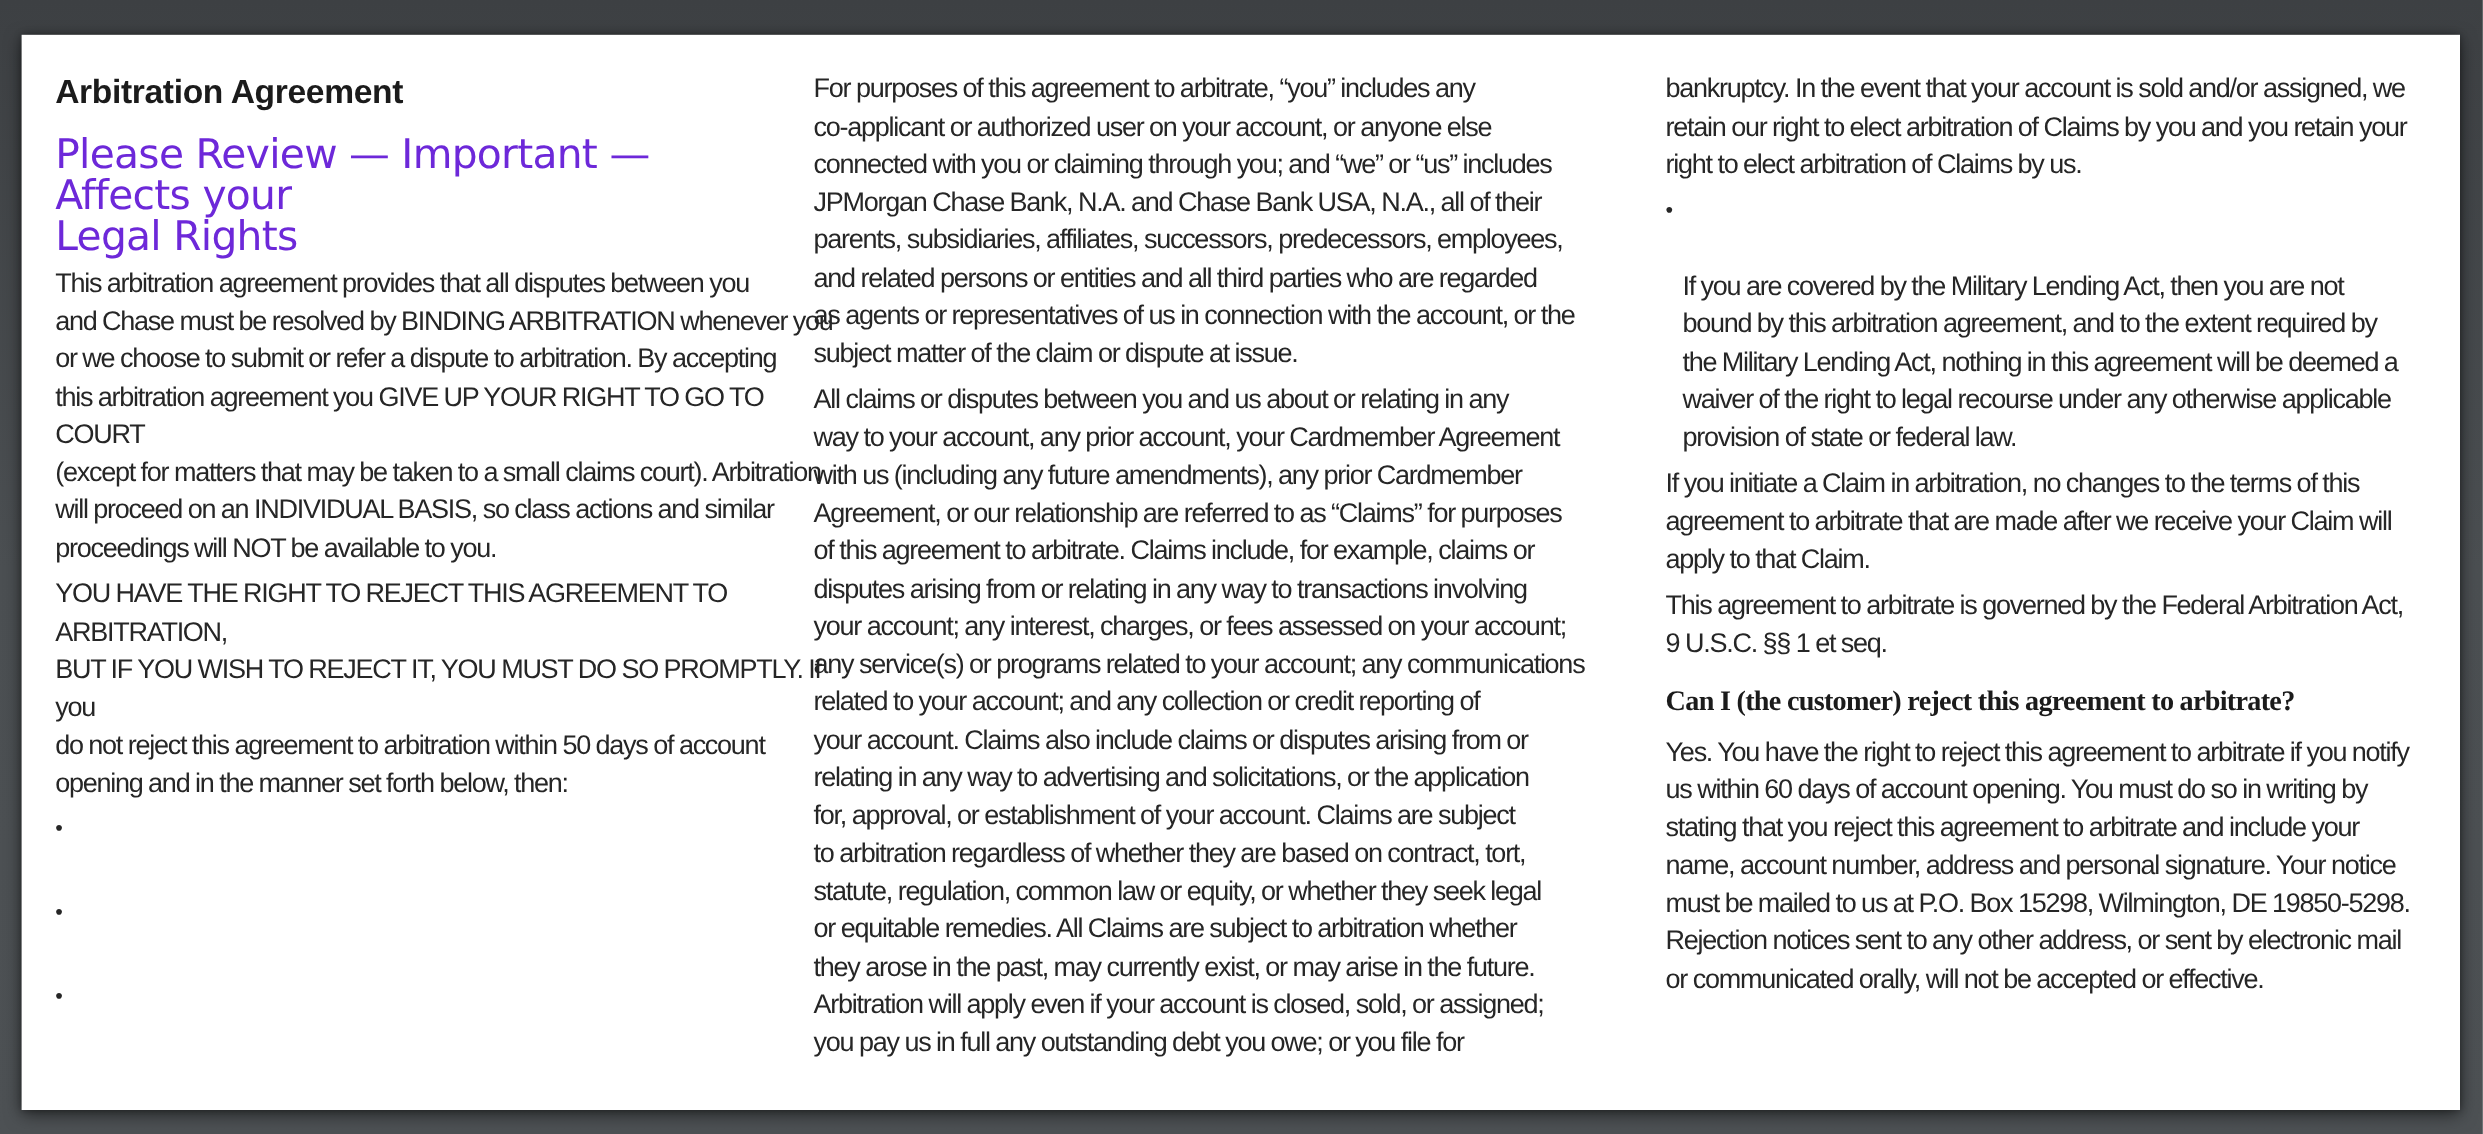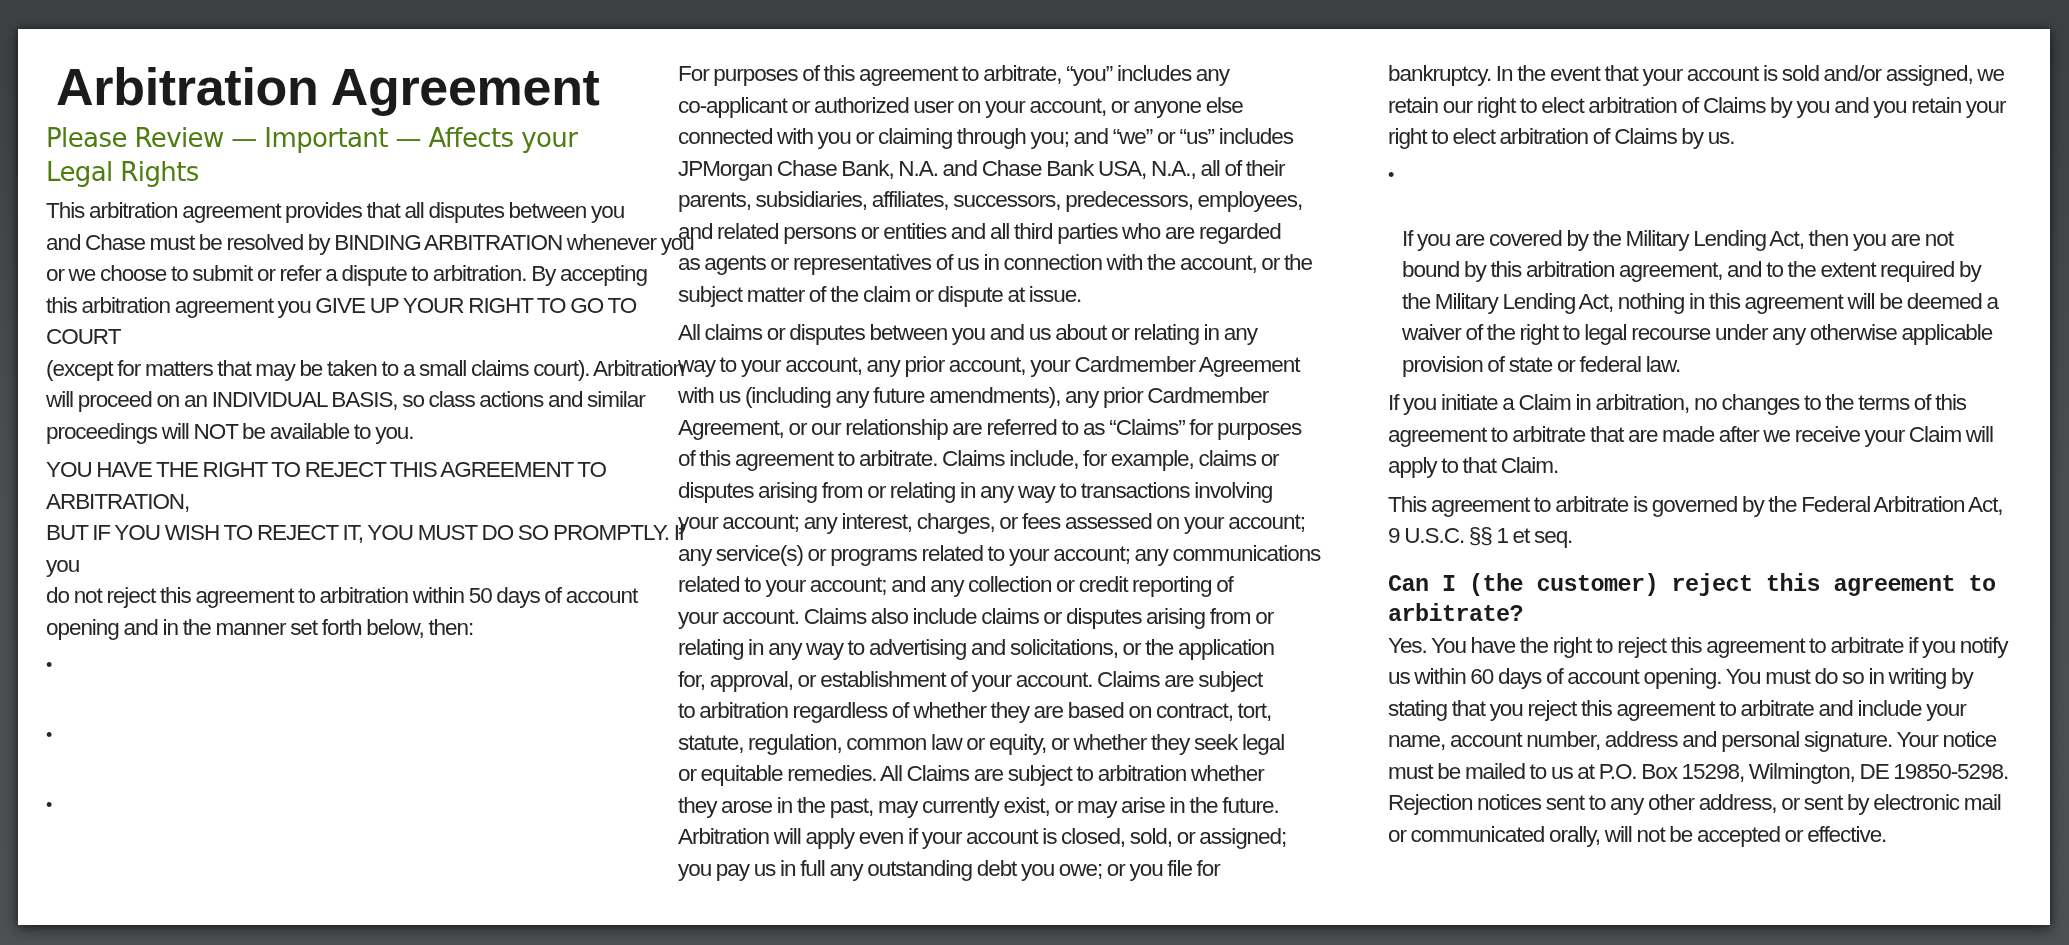--- a/index.html
+++ b/index.html
@@ -28,34 +28,34 @@
       position: absolute;
       top: 0;
     }
     .col-1 { left: 28px; width: 660px; top: 24px; }
     .col-2 { left: 660px; width: 650px; top: 29px; }
     .col-3 { left: 1370px; width: 650px; top: 29px; }
 
     .title {
       font-family: "Liberation Sans", sans-serif;
       font-weight: bold;
-      font-size: 52px;
+      font-size: 28px;
       line-height: 48px;
       letter-spacing: -0.3px;
       color: #1b1b1b;
-      margin: 10px;
+      margin: 0;
     }
     .subtitle {
       font-family: "DejaVu Sans", sans-serif;
       font-weight: normal;
-      font-size: 26px;
+      font-size: 34px;
       line-height: 34px;
-      color: #4d7c0f;
+      color: #6d28d9;
       letter-spacing: -0.6px;
-      margin: 0 0 6px 0;
+      margin: 11px 0 6px 0;
       width: 560px;
     }
     .para {
       font-family: "Liberation Sans", sans-serif;
       font-size: 22.5px;
       line-height: 31.5px;
       letter-spacing: -1.05px;
       word-spacing: -0.5px;
       color: #262626;
       margin: 0 0 7px 0;
@@ -78,27 +78,27 @@
       margin-bottom: 7px;
       white-space: pre-line;
     }
     .bullet-dot {
       position: absolute;
       left: 0;
       top: 0;
       font-size: 18px;
     }
     .heading {
-      font-family: Liberation Mono, monospace;
+      font-family: Liberation Serif, serif;
       font-weight: bold;
       font-size: 23.5px;
       line-height: 30px;
       letter-spacing: -0.6px;
       color: #1b1b1b;
-      margin: 18px 0 0 0;
+      margin: 18px 0 11px 0;
     }
     .para.after-heading { margin-top: 0; }
   </style>
 </head>
 <body>
 
 <div class="page">
 
   <div class="col col-1">
     <h1 class="title">Arbitration Agreement</h1>

